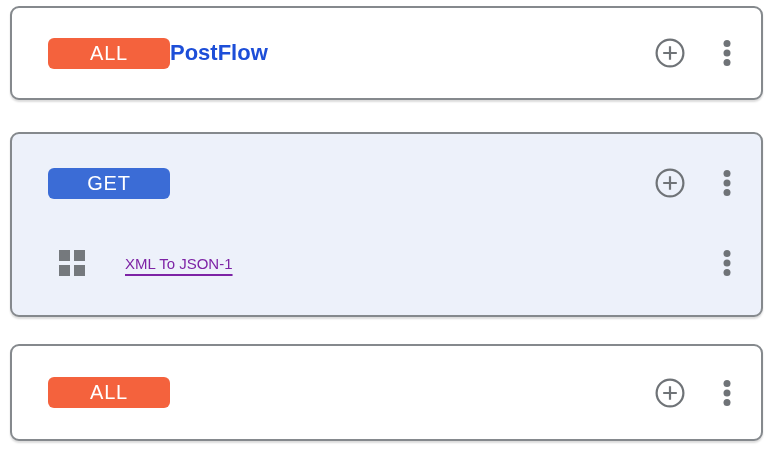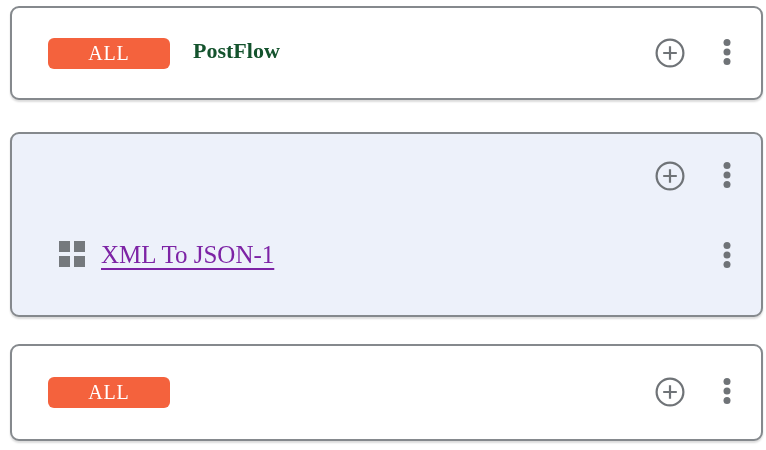--- a/index.html
+++ b/index.html
@@ -17,37 +17,36 @@
     border: 2px solid #85898d;
     border-radius: 9px;
     box-shadow: 0 2px 2px rgba(0,0,0,0.14);
   }
   .card.simple { height: 94px; display: flex; align-items: center; margin-bottom: 0; }
   .card.c1 { margin-bottom: 32px; }
   .card.c2 { padding: 27px 0 30px 0; margin-bottom: 27px; }
   .card.c3 { height: 97px; }
 
   .row {
-    display: flex; align-items: flex-start;
+    display: flex; align-items: center;
     padding-left: 36px; padding-right: 27px;
-    width: 100%; box-sizing: border-box; font-family: Liberation Serif, serif;
+    width: 100%; box-sizing: border-box;
   }
   .card.simple .row { padding-left: 36px; }
   .hdr-row { height: 44px; }
   .policy-row { height: 44px; margin-top: 36px; }
 
   .badge {
     display: inline-flex; align-items: center; justify-content: center;
     width: 122px; height: 31px; border-radius: 6px;
     color: #ffffff; font-size: 20px; letter-spacing: 0.8px;
     flex: none; user-select: none;
   }
   .flow-title {
-    margin-left: 23px;
-    font-size: 22px; font-weight: 700; color: #14532d;
+    font-size: 22px; font-weight: 700; color: #1d4ed8;
     white-space: nowrap;
   }
   .spacer { flex: 1 1 auto; }
 
   .icon-btn {
     border: none; background: transparent; padding: 0; margin: 0;
     display: inline-flex; align-items: center; justify-content: center;
     cursor: pointer; flex: none;
   }
   .plus-btn  { width: 30px; height: 30px; }
@@ -57,22 +56,22 @@
     display: grid;
     grid-template-columns: 11px 11px;
     grid-template-rows: 11px 11px;
     gap: 4px;
     flex: none; cursor: grab;
     margin-left: 11px;
   }
   .drag-handle span { background: #75797d; display: block; }
 
   .policy-link {
-    margin-left: 16px;
-    font-size: 25px; color: #7d23a5;
+    margin-left: 40px;
+    font-size: 15px; color: #7d23a5;
     text-decoration: underline;
     text-decoration-thickness: 2px;
     text-underline-offset: 5px;
     white-space: nowrap;
   }
 </style>
 </head>
 <body>
 
 <div class="flow-list">
@@ -93,20 +92,21 @@
           <circle cx="6" cy="4.5" r="3.5" fill="#6f7377"></circle>
           <circle cx="6" cy="14" r="3.5" fill="#6f7377"></circle>
           <circle cx="6" cy="23.5" r="3.5" fill="#6f7377"></circle>
         </svg>
       </button>
     </div>
   </div>
 
   <div class="card c2" style="background-color: rgb(237, 241, 250);">
     <div class="row hdr-row">
+      <span class="badge" style="background-color: rgb(59, 108, 214);">GET</span>
       <span class="spacer"></span>
       <button class="icon-btn plus-btn">
         <svg width="30" height="30" viewBox="0 0 30 30">
           <circle cx="15" cy="15" r="13.4" fill="none" stroke="#6f7377" stroke-width="2.2"></circle>
           <path d="M15 8.2v13.6M8.2 15h13.6" stroke="#6f7377" stroke-width="2.2" fill="none"></path>
         </svg>
       </button>
       <button class="icon-btn kebab-btn">
         <svg width="12" height="28" viewBox="0 0 12 28">
           <circle cx="6" cy="4.5" r="3.5" fill="#6f7377"></circle>

